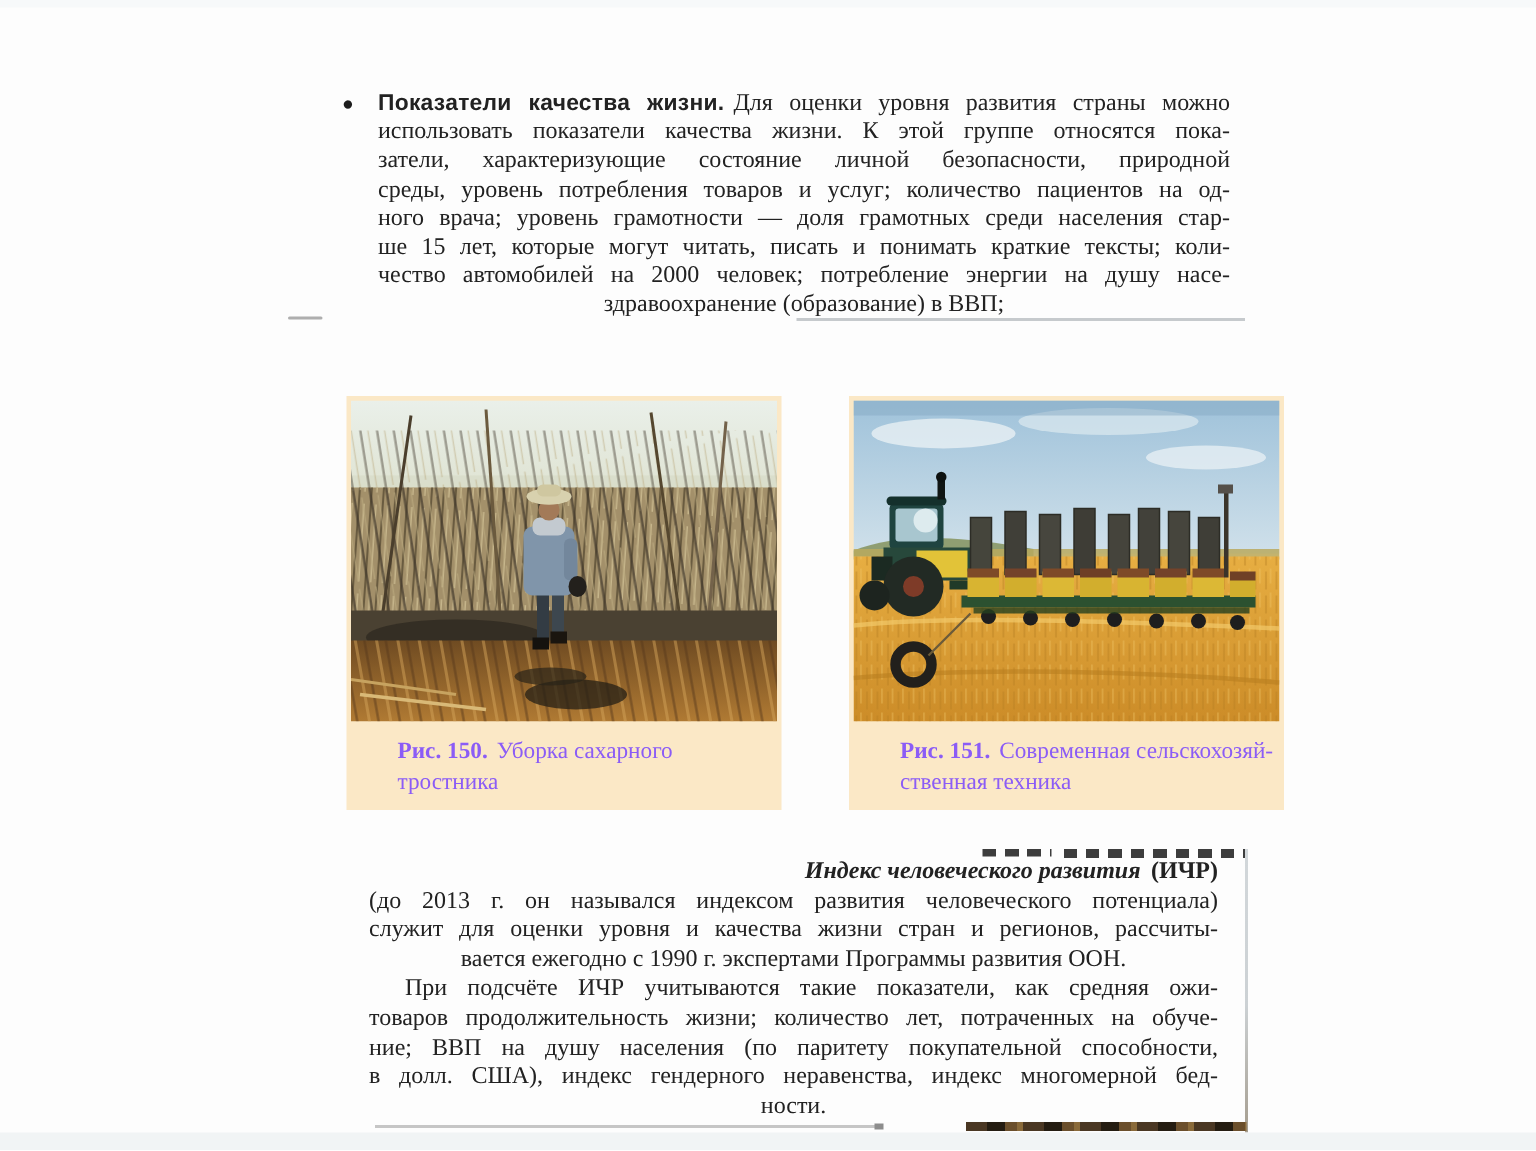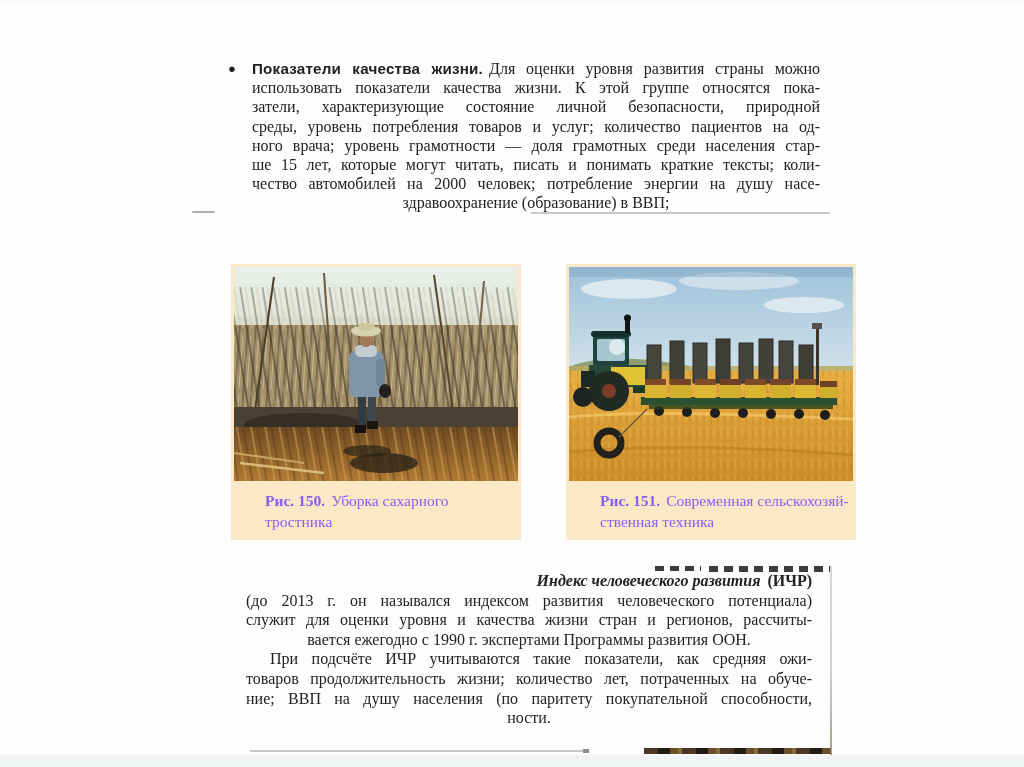--- a/index.html
+++ b/index.html
@@ -252,20 +252,21 @@
   <div class="hdi">
     <div class="line r">
       <span class="term-it">Индекс человеческого развития</span><span class="term-abbr">(ИЧР)</span>
     </div>
     <div class="line">(до 2013 г. он назывался индексом развития человеческого потенциала)</div>
     <div class="line">служит для оценки уровня и качества жизни стран и регионов, рассчиты-</div>
     <div class="line noj">вается ежегодно с 1990 г. экспертами Программы развития ООН.</div>
     <div class="line indent">При подсчёте ИЧР учитываются такие показатели, как средняя ожи-</div>
     <div class="line">товаров продолжительность жизни; количество лет, потраченных на обуче-</div>
     <div class="line">ние; ВВП на душу населения (по паритету покупательной способности,</div>
+    <div class="line">в долл. США), индекс гендерного неравенства, индекс многомерной бед-</div>
     <div class="line noj">ности.</div>
   </div>
 
   <div class="gray-line"></div>
   <div class="gray-line-tick"></div>
   <div class="brown-strip"></div>
   <div class="strip bottom"></div>
 </div>
 
 </body></html>

